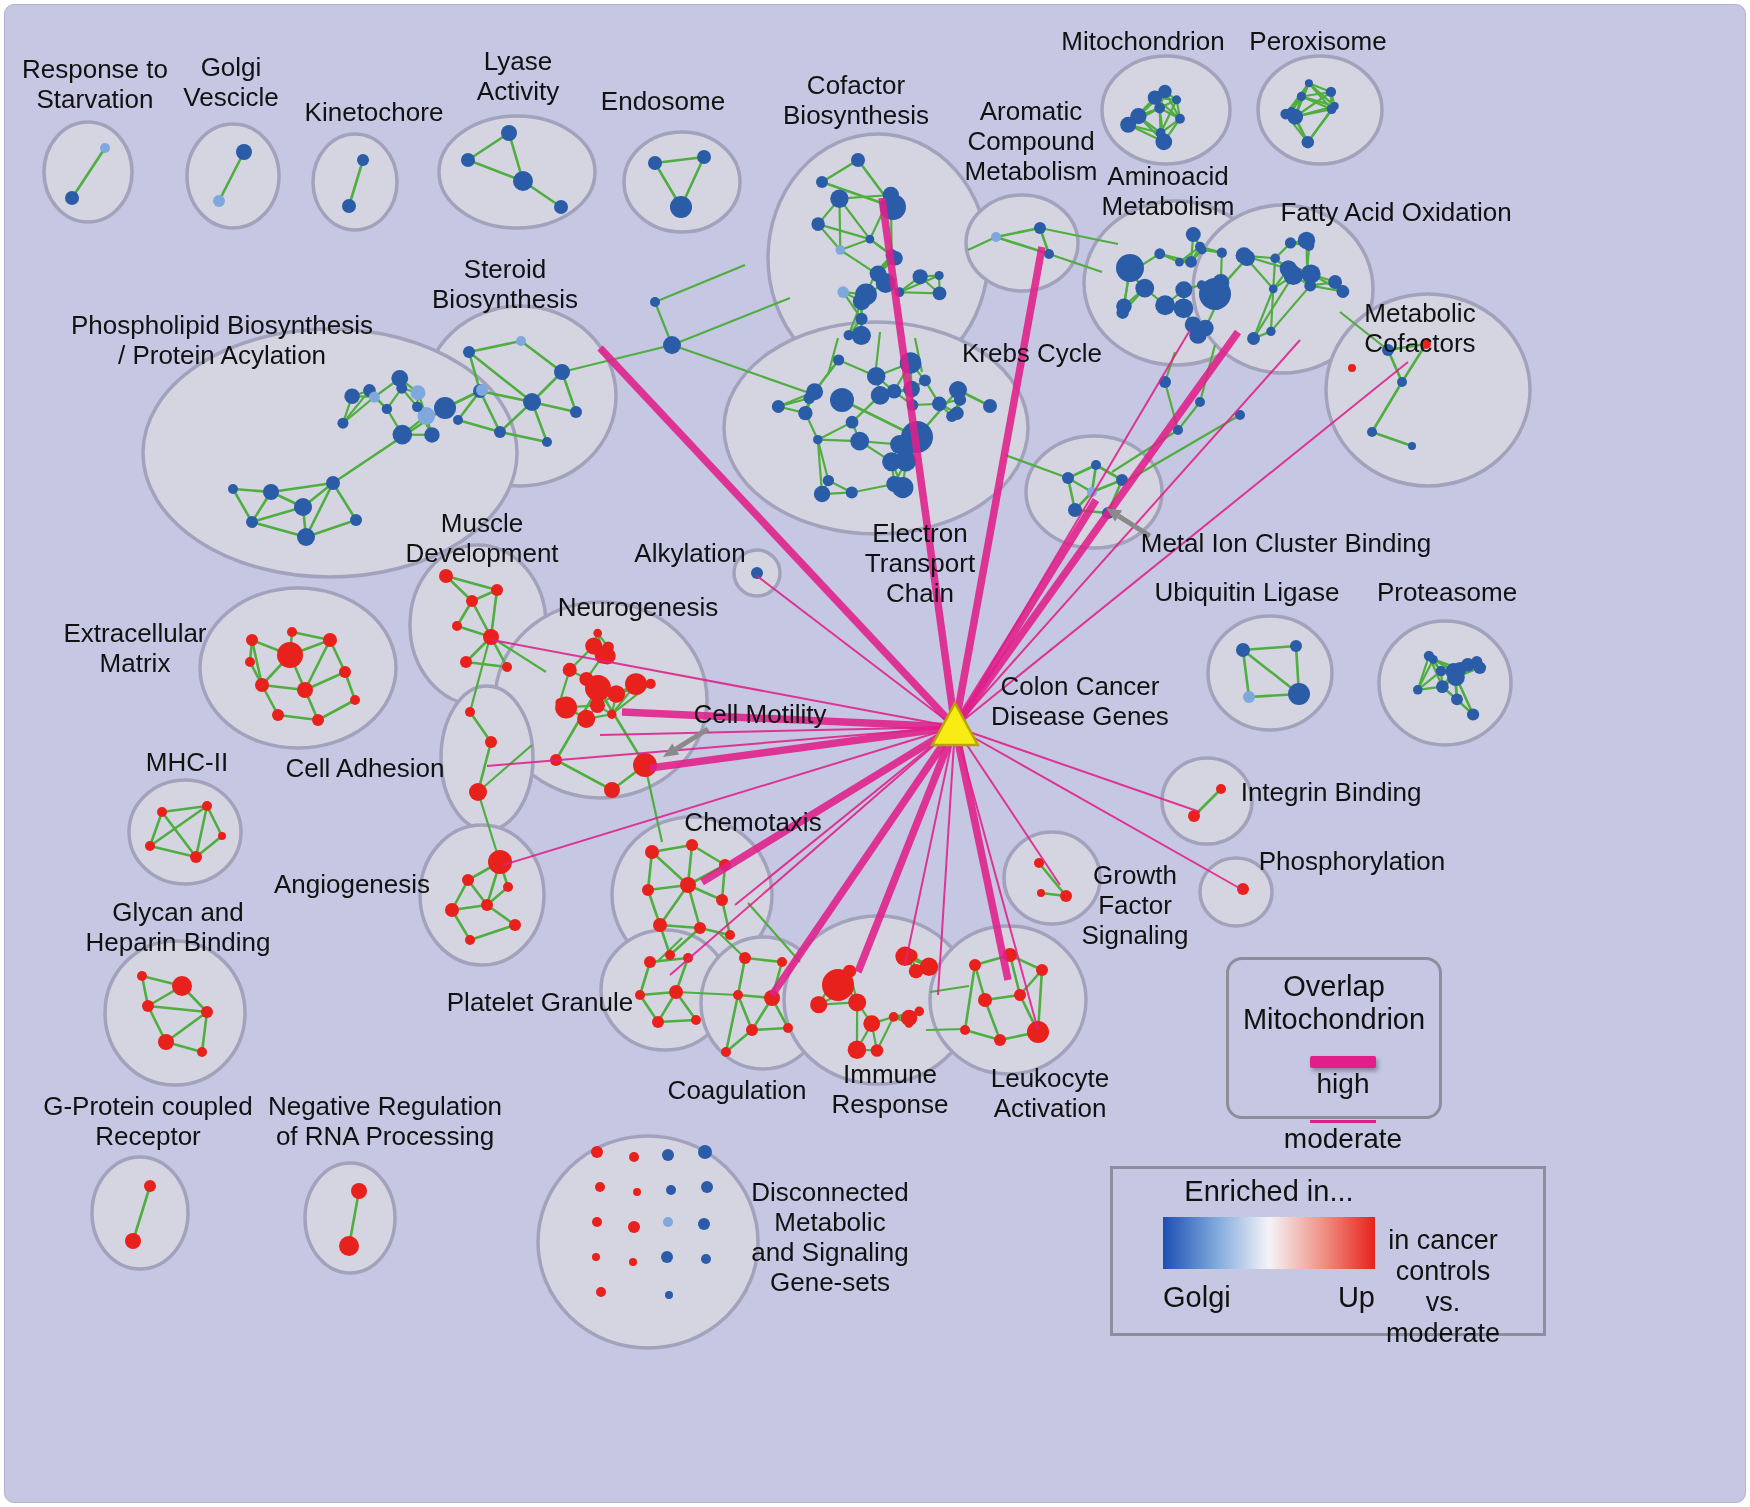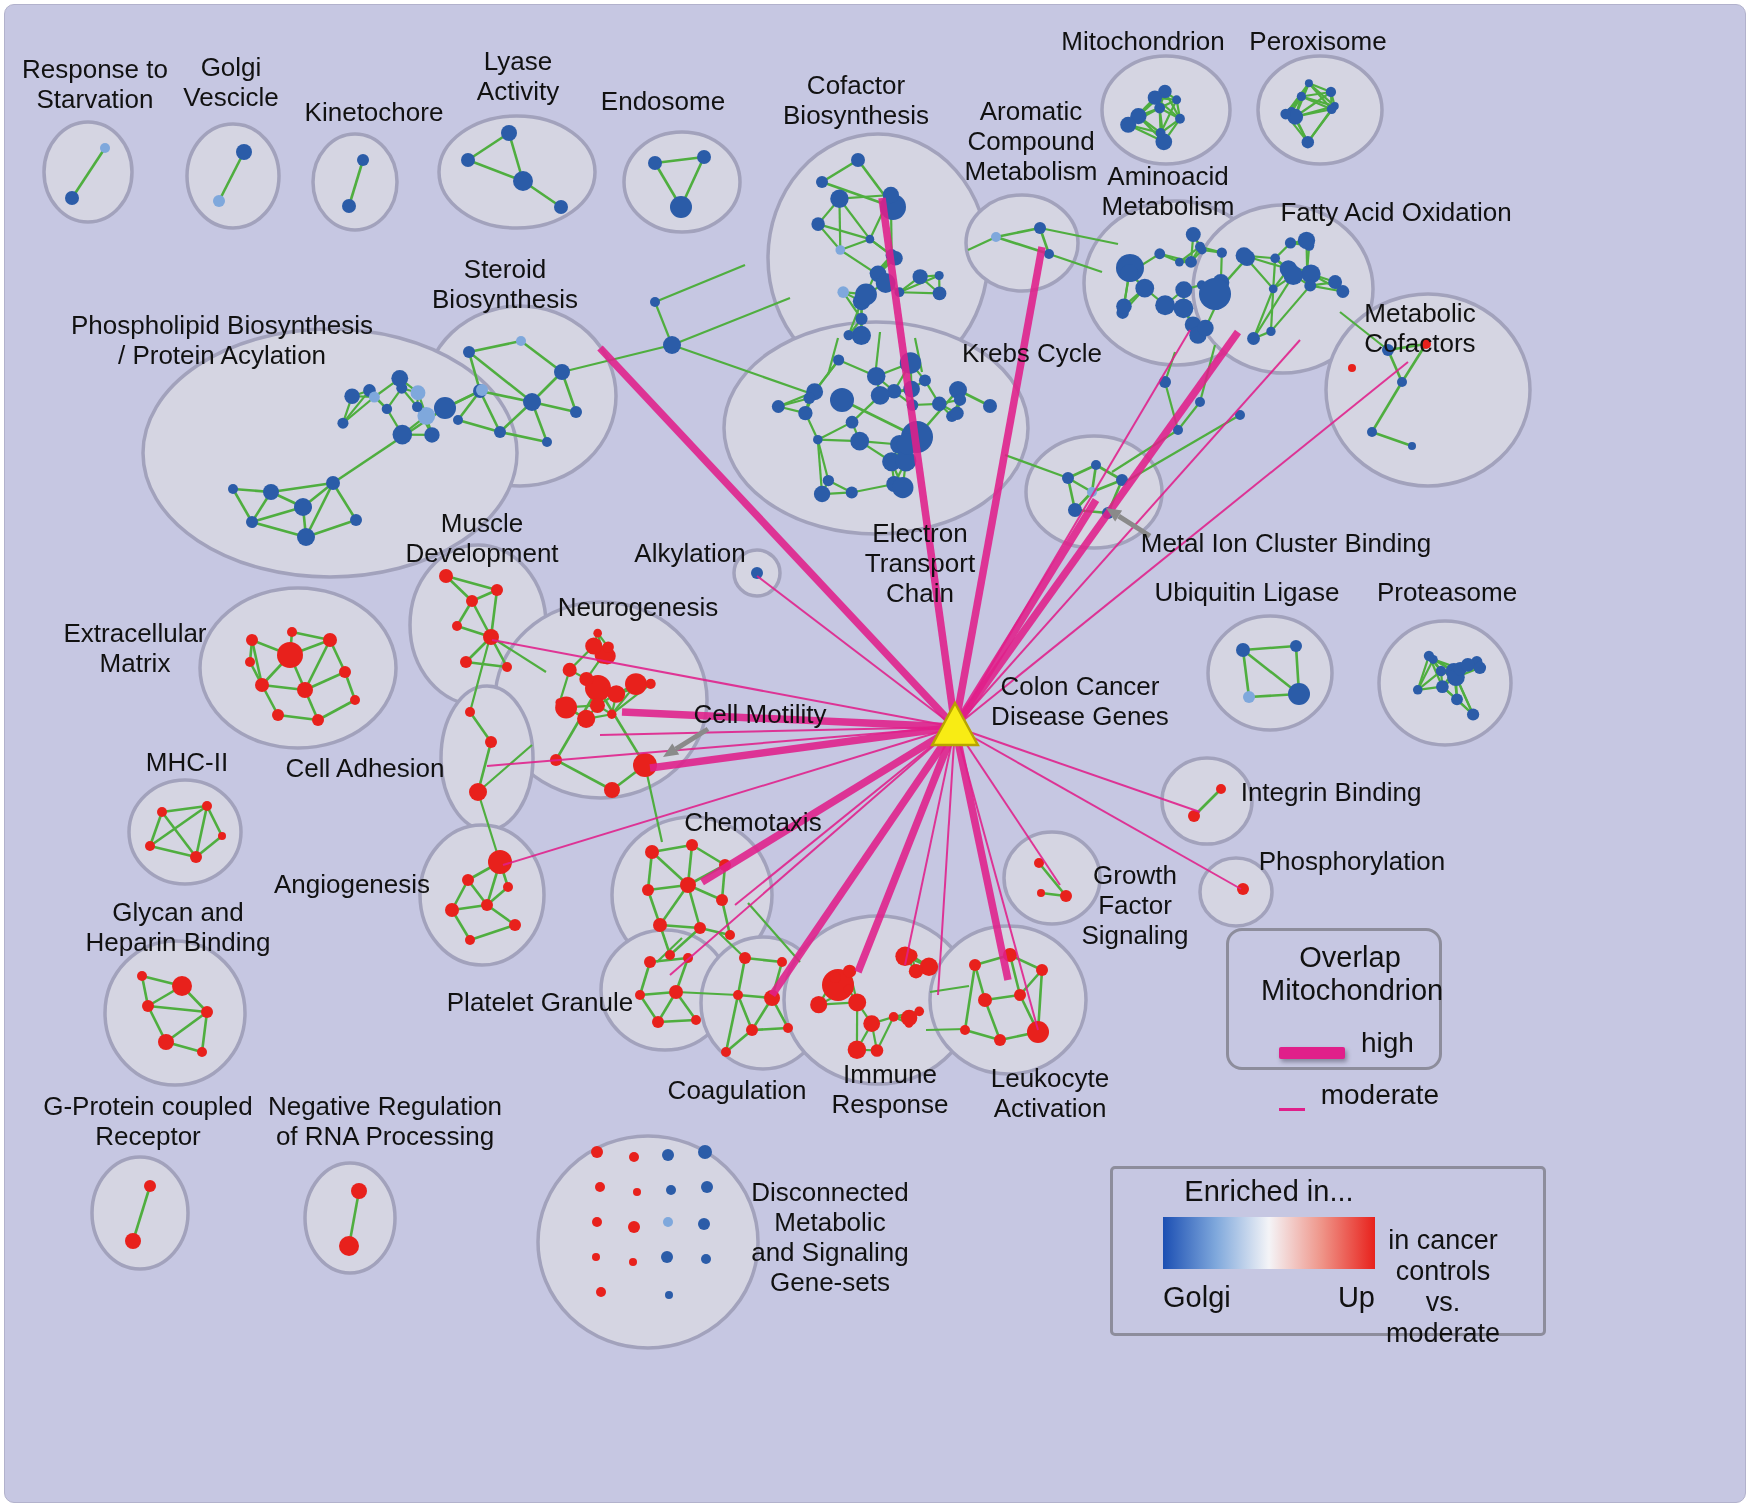--- a/index.html
+++ b/index.html
@@ -3,30 +3,30 @@
 <meta charset="utf-8">
 <title>Enrichment Map</title>
 <style>
   html,body{margin:0;padding:0;background:#ffffff;}
   .stage{position:relative;width:1750px;height:1507px;overflow:hidden;
          font-family:"Liberation Sans","DejaVu Sans",sans-serif;color:#111;}
   .panel{position:absolute;inset:4px;background:#c6c7e2;border-radius:10px;border:1px solid #b2b2cc;}
   #map-svg{position:absolute;inset:0;width:100%;height:100%;display:block;}
   #map-svg text{font-family:"Liberation Sans","DejaVu Sans",sans-serif;}
 
-  .legend-sig{position:absolute;left:1226px;top:928px;width:216px;height:142px;
-              border:3px solid #8d8d9c;border-radius:16px;box-sizing:border-box;font-size:28px;padding-left:32px;}
+  .legend-sig{position:absolute;left:1226px;top:957px;width:216px;height:162px;
+              border:3px solid #8d8d9c;border-radius:16px;box-sizing:border-box;font-size:28px;}
   .legend-sig .lt{text-align:center;line-height:33px;margin-top:10px;font-size:29px;}
-  .lrow{display:flex;align-items:flex-end;gap:16px;margin:20px 0 0 18px;}
+  .lrow{display:flex;align-items:center;margin:20px 0 0 18px;flex-direction:column;}
   .sw-high{display:inline-block;width:66px;height:12px;background:#e01f8a;border-radius:2px;
            box-shadow:2px 3px 4px rgba(70,70,90,.5);}
   .sw-mod{display:inline-block;width:66px;height:3px;background:#e01f8a;}
 
   .legend-enr{position:absolute;left:1110px;top:1166px;width:436px;height:170px;
-              border:3px solid #8d8d9c;border-radius:5px;box-sizing:border-box;font-size:28px;}
+              border:3px solid #8d8d9c;border-radius:0;box-sizing:border-box;font-size:28px;}
   .enr-left{position:absolute;left:50px;top:6px;width:212px;text-align:center;}
   .enr-title{font-size:29px;margin-bottom:9px;}
   .enr-bar{height:52px;width:100%;background:linear-gradient(90deg,#1c4fb3 0%,#7fa8dc 25%,#f4f4f7 50%,#ef9488 75%,#e8211c 100%);}
   .enr-axis{display:flex;justify-content:space-between;font-size:29px;margin-top:12px;}
   .enr-note{position:absolute;right:24px;top:56px;width:152px;text-align:center;font-size:27px;line-height:31px;}
 </style>
 </head>
 <body>
 
 <div class="stage">

